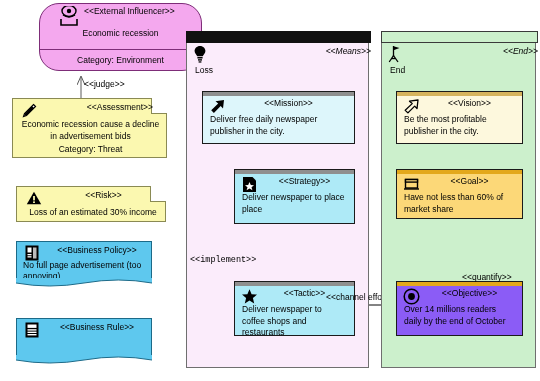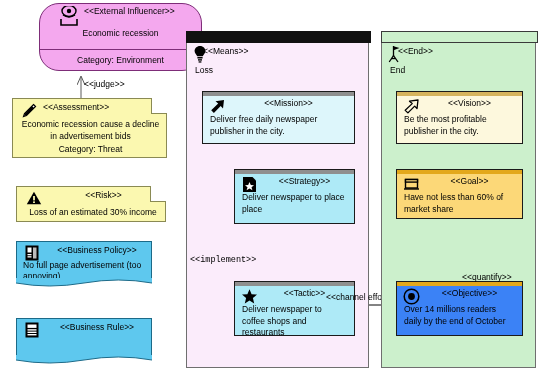--- a/index.html
+++ b/index.html
@@ -48,21 +48,21 @@
   .note .fold{
     position:absolute;right:-1px;top:-1px;width:15px;height:15px;
     background:#ffffff;border-left:1px solid #8a8a53;border-bottom:1px solid #8a8a53;
     transform:none;
   }
   .note .fold:after{
     content:"";position:absolute;left:-1px;top:-1px;width:0;height:0;
     border-left:15px solid transparent;border-top:15px solid #ffffff;
   }
   #assessment{left:12px;top:98px;width:155px;height:60px;}
-  #assessment .a-stereo{position:absolute;left:30px;top:3px;width:110px;text-align:left;}
+  #assessment .a-stereo{position:absolute;left:30px;top:3px;width:110px;text-align:right;}
   #assessment .a-text{position:absolute;left:6px;top:20px;width:143px;text-align:center;}
   #assessment .a-cat{position:absolute;left:6px;top:45px;width:143px;text-align:center;}
   .icon-pencil{position:absolute;left:8px;top:4px;width:16px;height:16px;}
 
   #risk{left:16px;top:186px;width:150px;height:36px;}
   #risk .r-stereo{position:absolute;left:34px;top:3px;width:105px;text-align:center;}
   #risk .r-text{position:absolute;left:6px;top:20px;width:140px;text-align:center;}
   .icon-warn{position:absolute;left:9px;top:4px;width:16px;height:14px;}
 
   
@@ -90,39 +90,39 @@
     background:#111111;border:1px solid #111111;
   }
   #pkg-end{
     left:381px;top:41px;width:155px;height:327px;
     background:#ccf0cc;border:1px solid #6f6f6f;
   }
   #pkg-end .pkg-tab{
     position:absolute;left:-1px;top:-11px;width:calc(100% + 2px);height:10px;
     background:#ccf0cc;border:1px solid #3a3a3a;
   }
-  .pkg-stereo{position:absolute;left:16px;top:4px;width:100%;text-align:left;}
+  .pkg-stereo{position:absolute;left:3px;top:4px;width:100%;text-align:right;font-style:italic;}
   .pkg-name{position:absolute;left:8px;top:23px;}
   .icon-bulb{position:absolute;left:6px;top:3px;width:14px;height:18px;}
   .icon-flag{position:absolute;left:6px;top:3px;width:16px;height:18px;}
 
   
   .clsbox{position:absolute;box-sizing:border-box;border:1px solid #1b1b1b;}
   .clsbox .topbar{position:absolute;left:0;top:0;width:100%;height:4px;}
   .clsbox .c-stereo{position:absolute;left:26px;top:6px;width:calc(100% - 32px);text-align:center;}
   .clsbox .c-text{position:absolute;left:7px;top:22px;width:calc(100% - 14px);line-height:11.5px;}
   .cyan{background:#aeeaf7;}
   .cyan .topbar{background:#8f8f8f;}
   .palecyan{background:#ddf6fb;}
   .palecyan .topbar{background:#8f8f8f;}
   .cream{background:#fdf8dd;}
   .cream .topbar{background:#d6b45e;}
   .amber{background:#fcd878;}
   .amber .topbar{background:#e3a81b;}
-  .amber2{background:#3b82f6;}
+  .amber2{background:#8b5cf6;}
   .amber2 .topbar{background:#e3a81b;}
 
   #mission{left:15px;top:49px;width:153px;height:53px;}
   #strategy{left:47px;top:127px;width:121px;height:55px;}
   #tactic{left:47px;top:239px;width:121px;height:55px;}
   #vision{left:14px;top:49px;width:127px;height:53px;}
   #goal{left:14px;top:127px;width:127px;height:50px;}
   #objective{left:14px;top:239px;width:127px;height:55px;}
 
   .icon-sm{position:absolute;left:6px;top:6px;width:17px;height:17px;}

